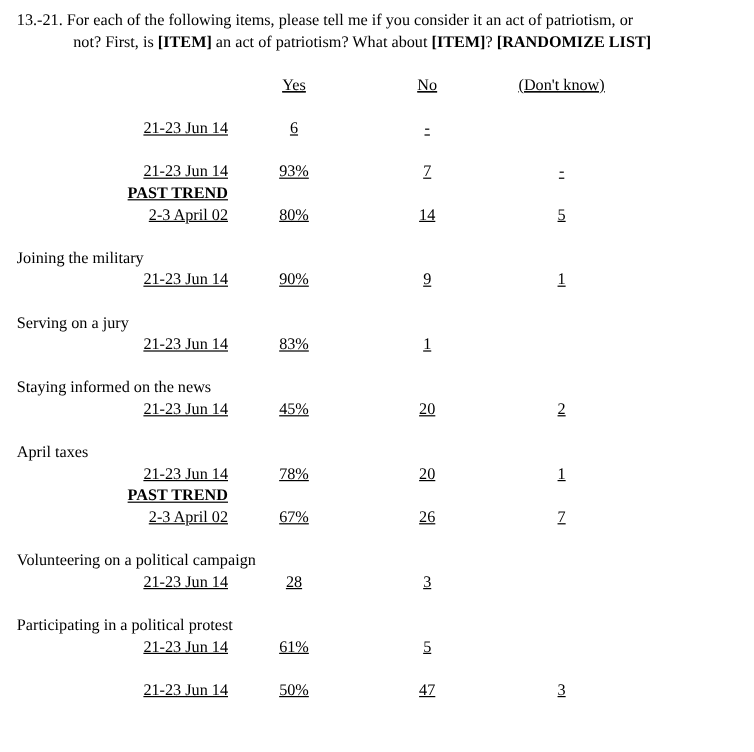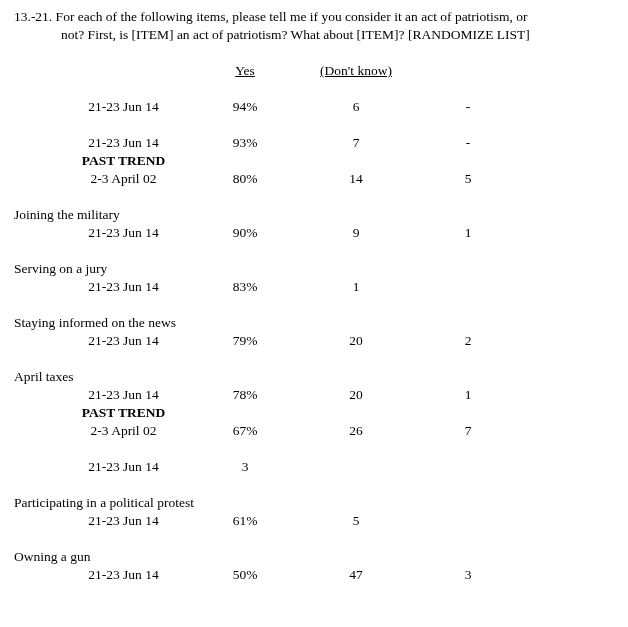--- a/index.html
+++ b/index.html
@@ -13,32 +13,33 @@
     height: 627px;
     overflow: hidden;
     font-family: "Liberation Serif", "DejaVu Serif", serif;
     font-size: 13.5px;
     line-height: 18px;
     box-sizing: border-box;
     padding: 8px 10px 0 14px;
   }
   .qheader { margin: 0 0 0 0; }
   .qline2 { padding-left: 47px; }
-  .qheader b { font-weight: normal; }
+  .qheader b { font-weight: bold; }
 
   .colheads {
     margin-top: 18px;
   }
   .row {
     display: grid;
     grid-template-columns: 176px 110px 112px 112px;
+    text-decoration: underline;
   }
   .row .c { display: block; }
   .c.date {
-    text-align: center;
+    text-align: right;
     padding-left: 43px;
     white-space: nowrap;
   }
   .c.val { text-align: center; }
   .c.head {
     text-align: center;
   }
   .c.head span { text-decoration: underline; }
   .item-label { white-space: nowrap; }
   .group { margin-top: 18px; }
@@ -48,27 +49,27 @@
 <body>
 
 <div class="qheader">
   <div class="qline1">13.-21. For each of the following items, please tell me if you consider it an act of patriotism, or</div>
   <div class="qline2"><span>not? First, is </span><b>[ITEM]</b><span> an act of patriotism? What about </span><b>[ITEM]</b><span>? </span><b>[RANDOMIZE LIST]</b></div>
 </div>
 
 <div class="row colheads">
   <span class="c"></span>
   <span class="c head"><span>Yes</span></span>
+  <span class="c head"><span>No</span></span>
   <span class="c head"><span>(Don't know)</span></span>
 </div>
 
 <section class="group">
   <div class="row">
     <span class="c date">21-23 Jun 14</span>
-    <span class="c val">94%</span>
     <span class="c val">6</span>
     <span class="c val">-</span>
   </div>
 </section>
 
 <section class="group">
   <div class="row">
     <span class="c date">21-23 Jun 14</span>
     <span class="c val">93%</span>
     <span class="c val">7</span>
@@ -101,21 +102,21 @@
     <span class="c date">21-23 Jun 14</span>
     <span class="c val">83%</span>
     <span class="c val">1</span>
   </div>
 </section>
 
 <section class="group">
   <div class="item-label">Staying informed on the news</div>
   <div class="row">
     <span class="c date">21-23 Jun 14</span>
-    <span class="c val">79%</span>
+    <span class="c val">45%</span>
     <span class="c val">20</span>
     <span class="c val">2</span>
   </div>
 </section>
 
 <section class="group">
   <div class="item-label">April taxes</div>
   <div class="row">
     <span class="c date">21-23 Jun 14</span>
     <span class="c val">78%</span>
@@ -127,36 +128,37 @@
   </div>
   <div class="row">
     <span class="c date">2-3 April 02</span>
     <span class="c val">67%</span>
     <span class="c val">26</span>
     <span class="c val">7</span>
   </div>
 </section>
 
 <section class="group">
+  <div class="item-label">Volunteering on a political campaign</div>
   <div class="row">
     <span class="c date">21-23 Jun 14</span>
+    <span class="c val">28</span>
     <span class="c val">3</span>
   </div>
 </section>
 
 <section class="group">
   <div class="item-label">Participating in a political protest</div>
   <div class="row">
     <span class="c date">21-23 Jun 14</span>
     <span class="c val">61%</span>
     <span class="c val">5</span>
   </div>
 </section>
 
 <section class="group">
-  <div class="item-label">Owning a gun</div>
   <div class="row">
     <span class="c date">21-23 Jun 14</span>
     <span class="c val">50%</span>
     <span class="c val">47</span>
     <span class="c val">3</span>
   </div>
 </section>
 
 </body></html>

